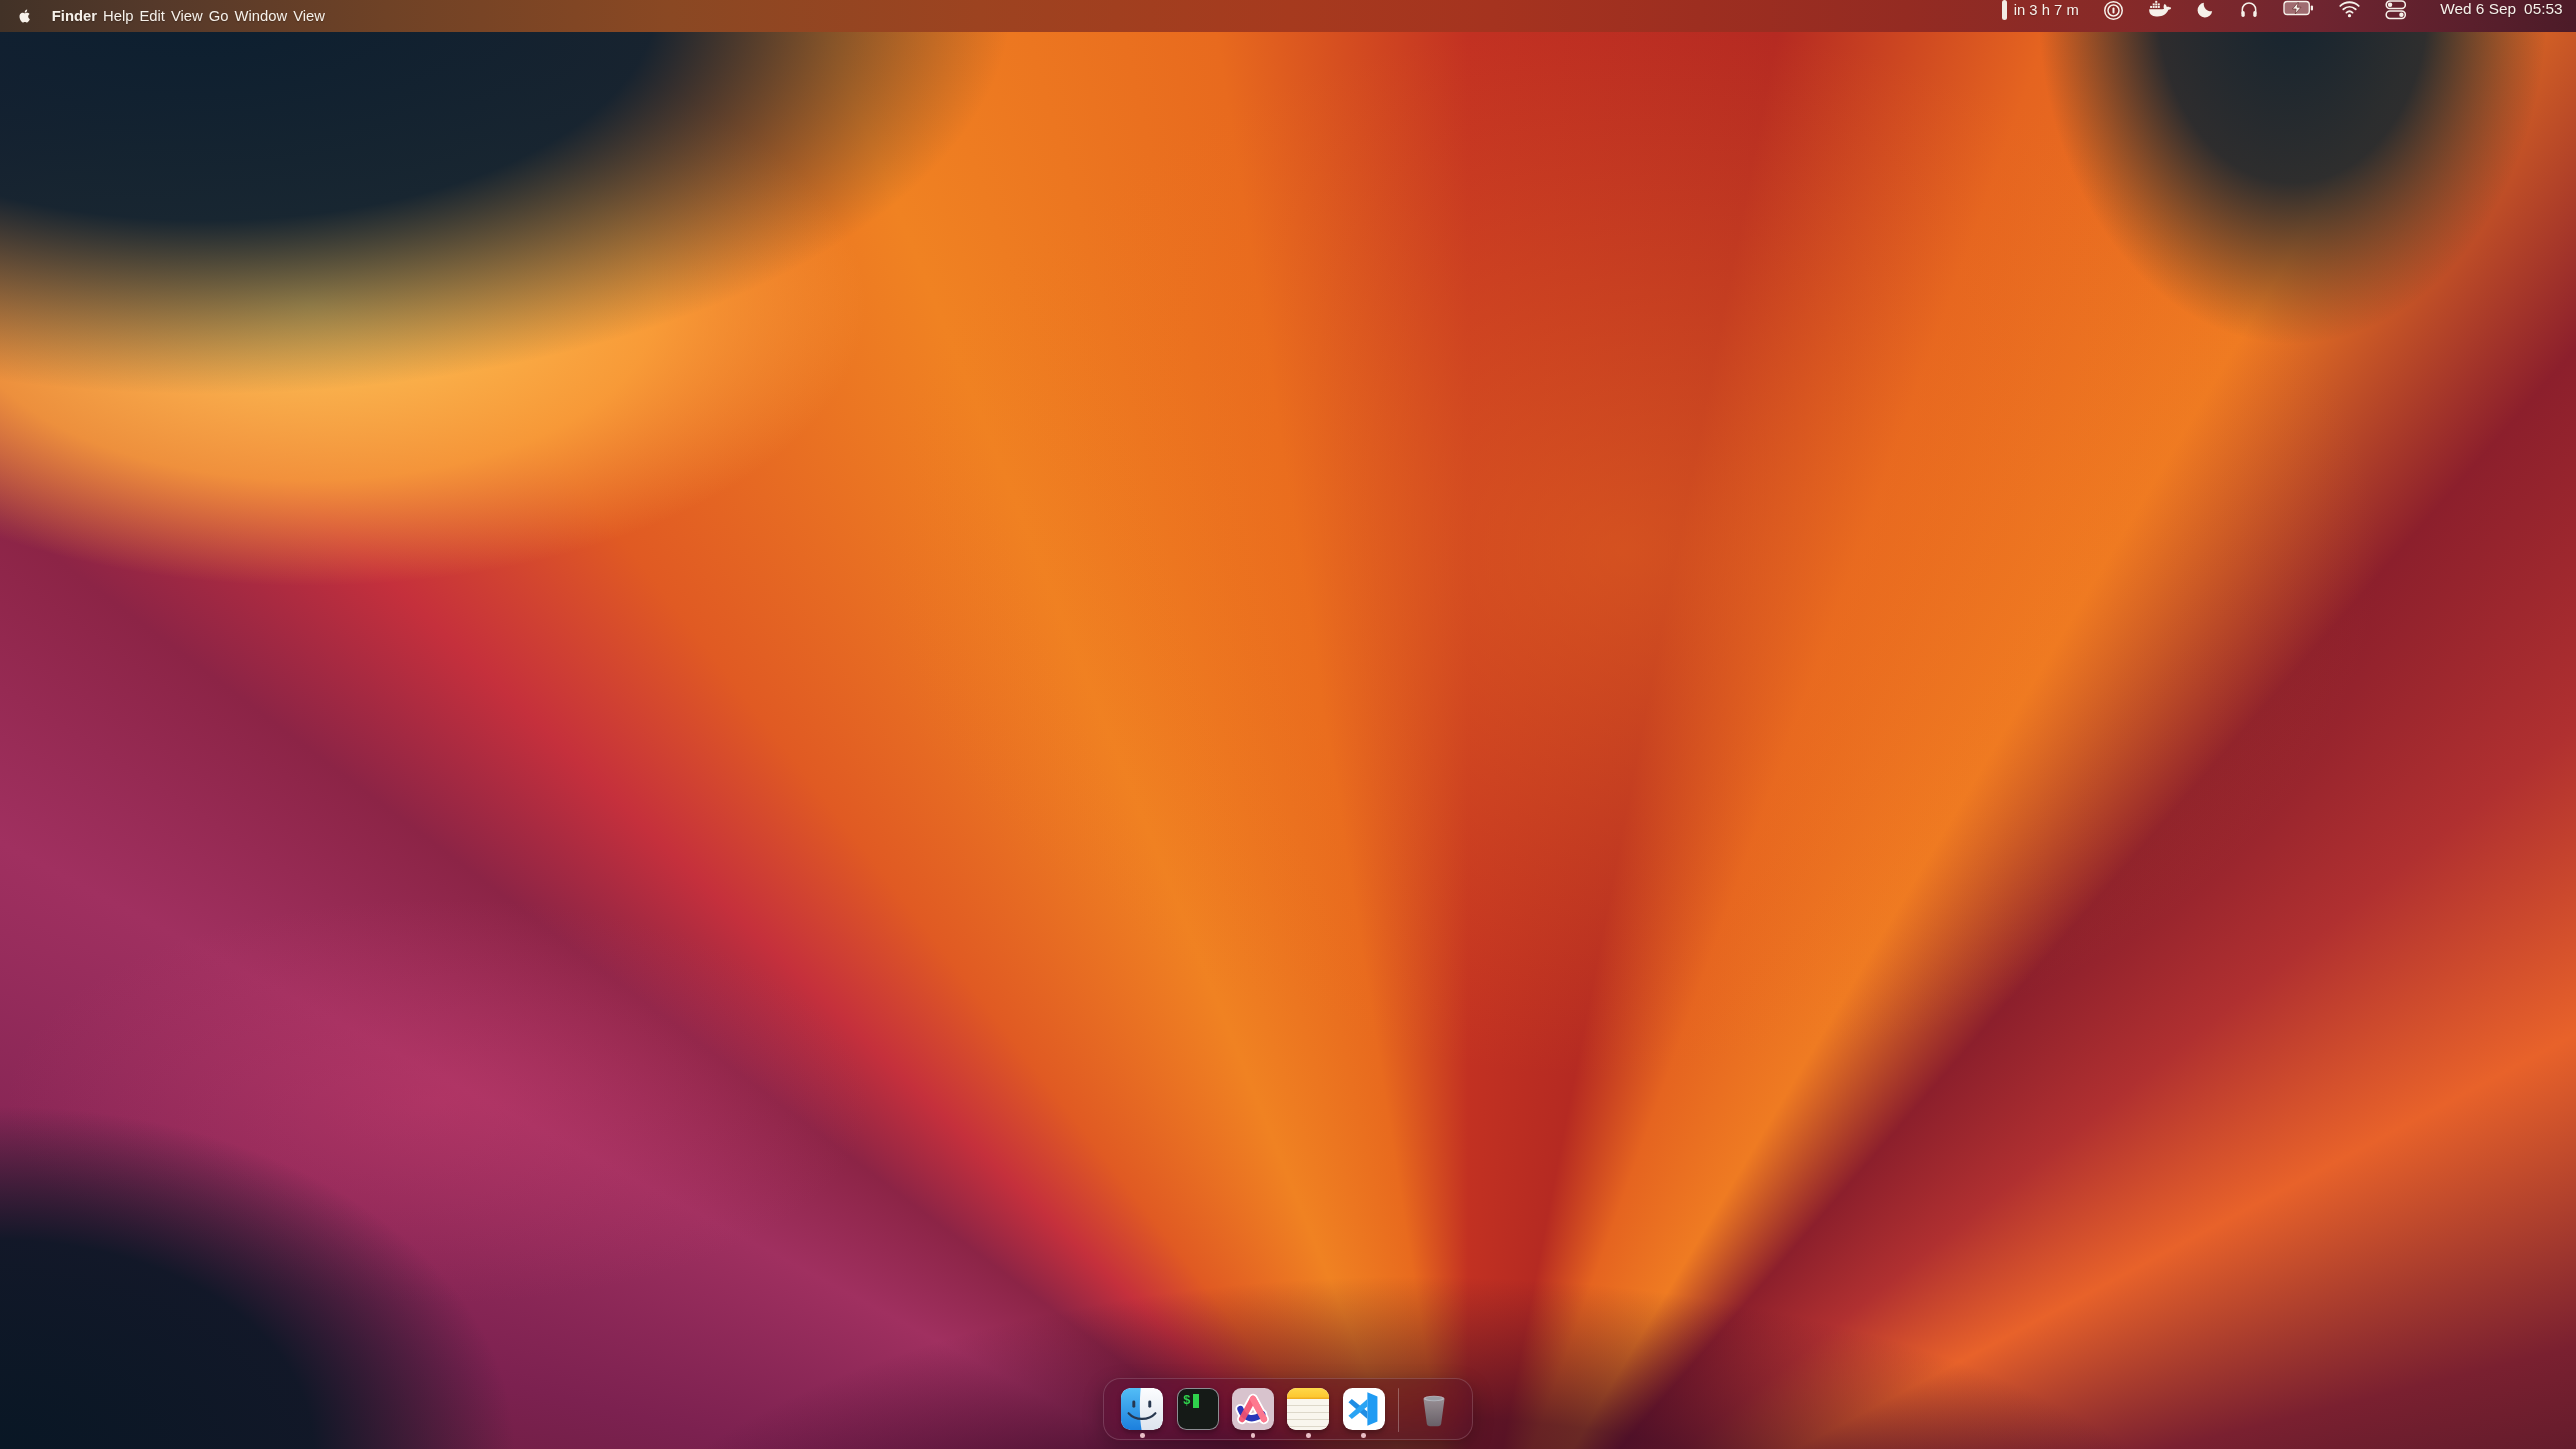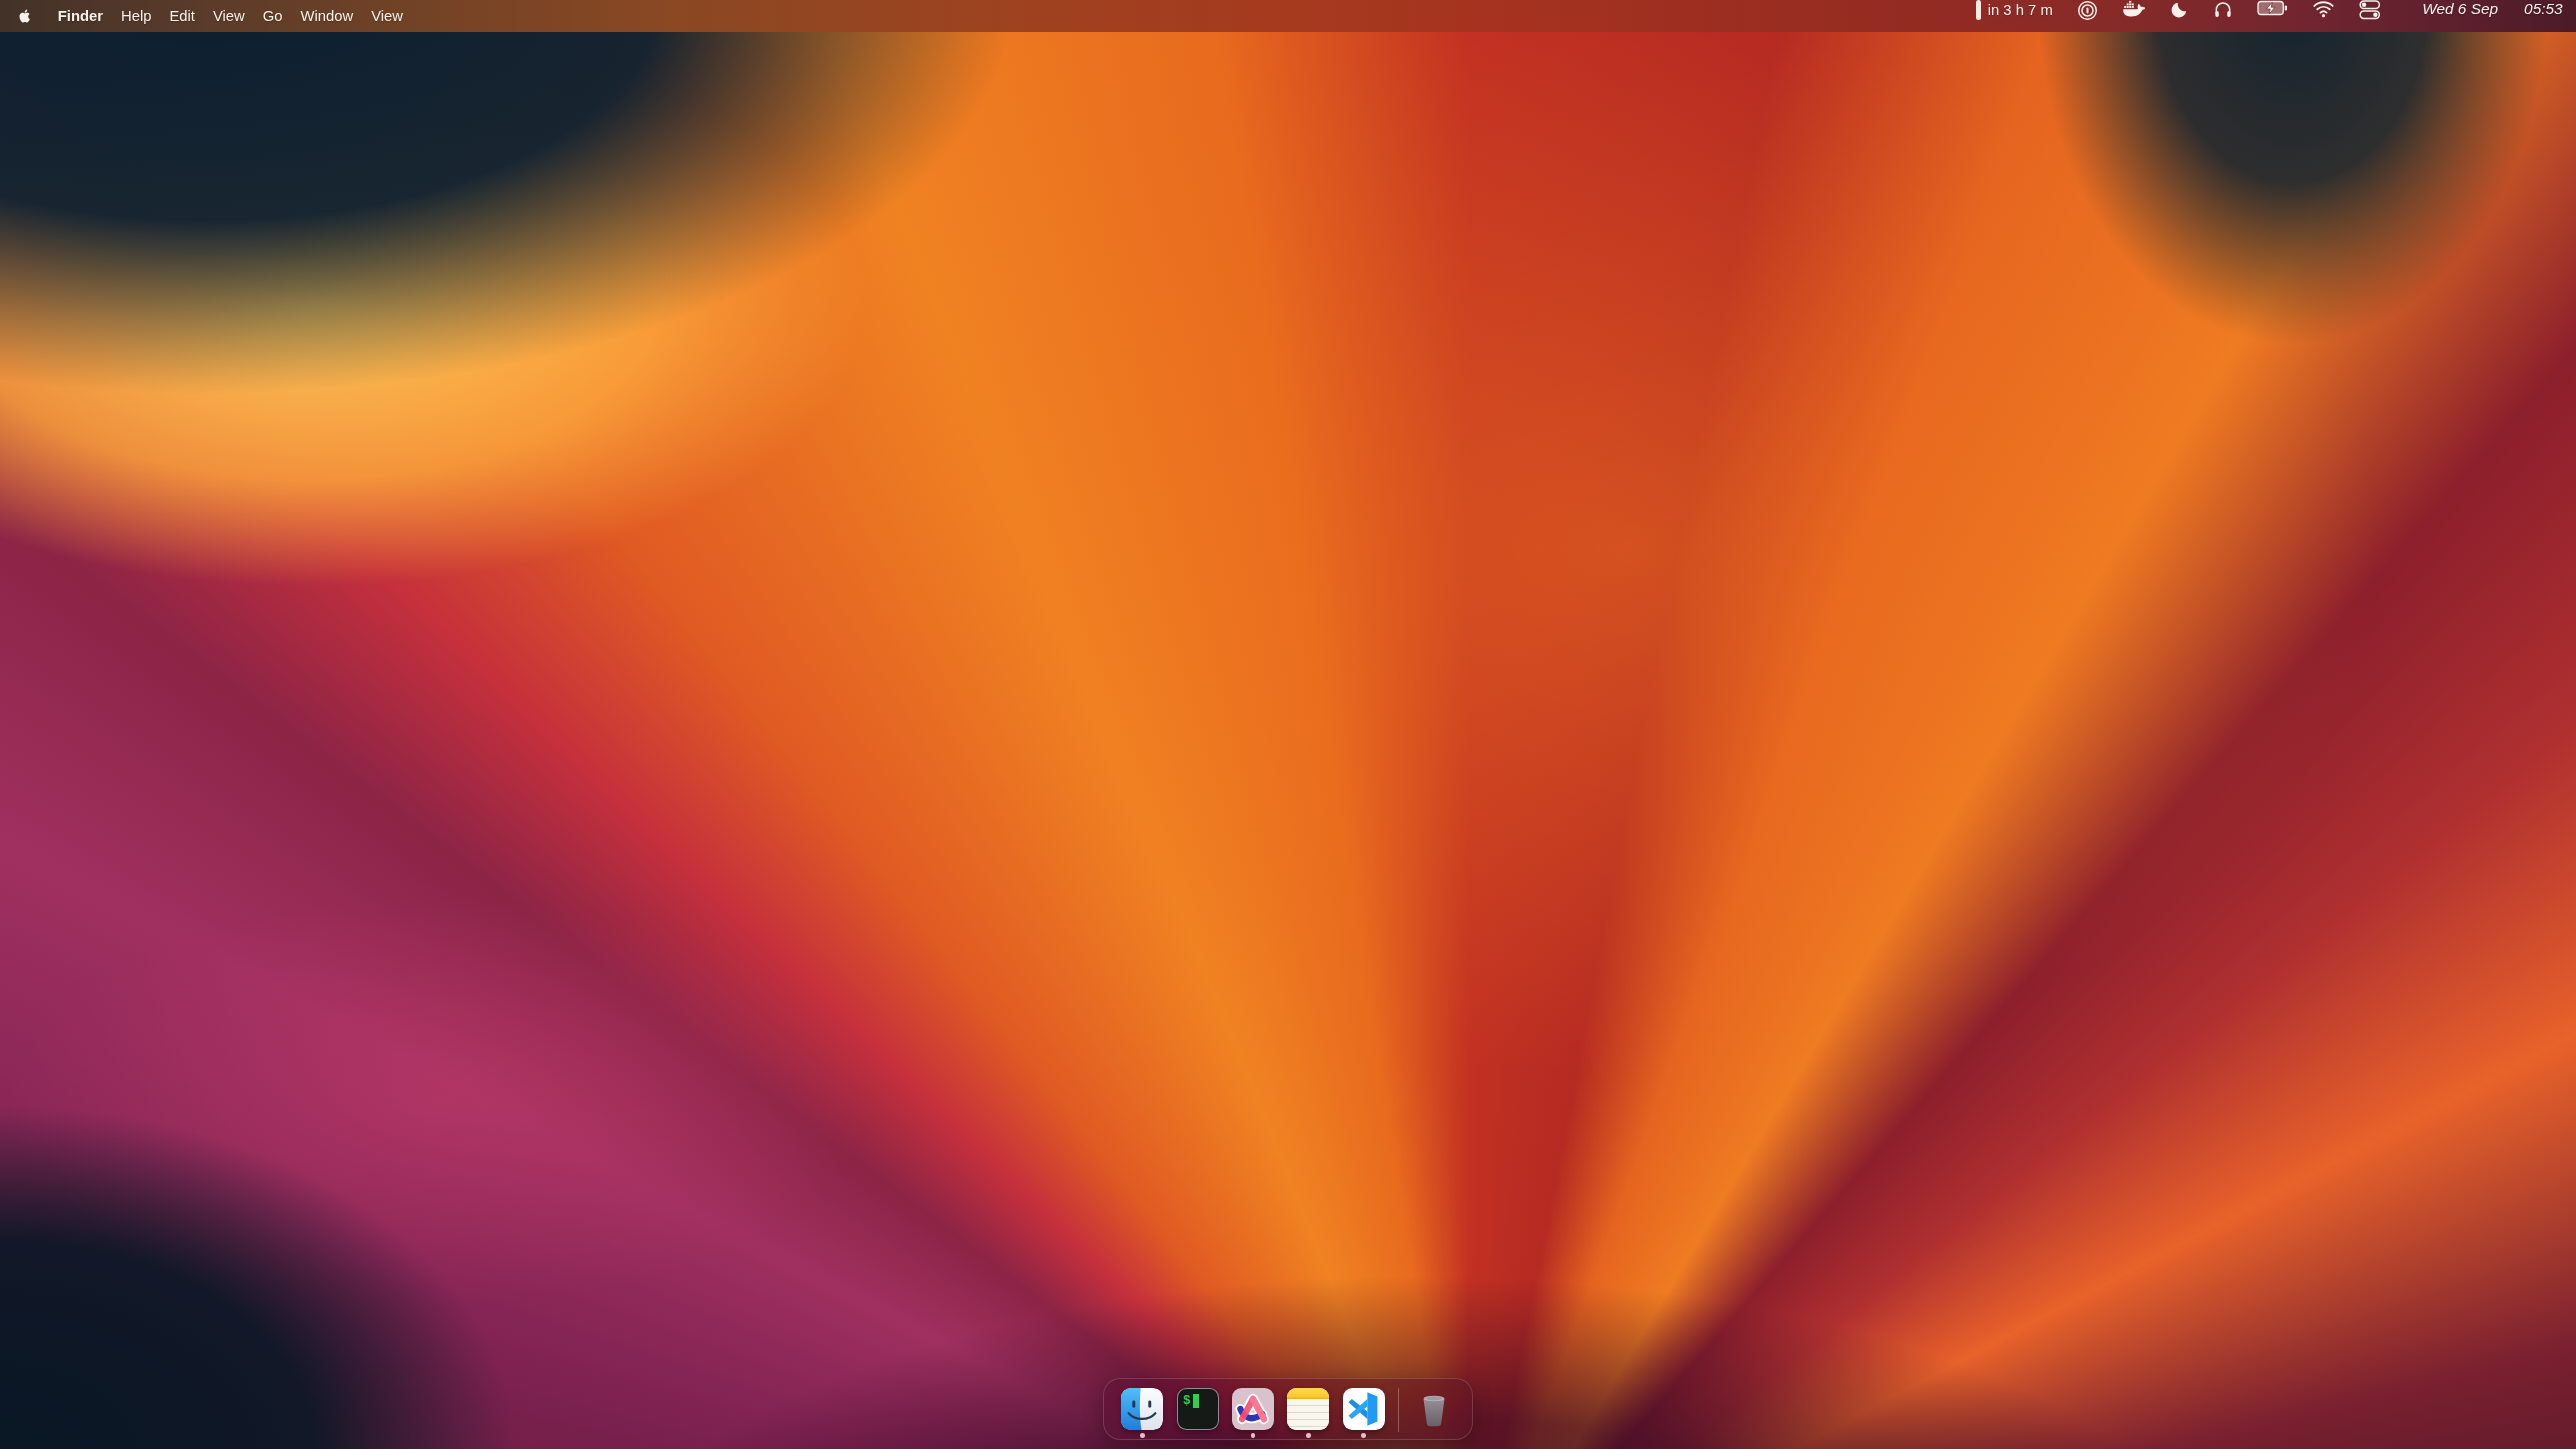--- a/index.html
+++ b/index.html
@@ -44,27 +44,27 @@
     display:flex; justify-content:space-between; align-items:center;
     color:#f6f1ea; font-size:14.8px;
     background:linear-gradient(90deg,
       #423227 0%, #55392a 6%, #6f4226 15%, #8a4823 26%, #9d4320 38%,
       #a63a1e 50%, #a5331f 58%, #9d2e20 66%, #942b22 74%, #872a28 82%,
       #6f2530 90%, #5a1f2c 96%, #4c1b28 100%);
     text-shadow:0 0.7px 1.3px rgba(0,0,0,.25);
   }
   .mb-left { display:flex; align-items:center; padding-left:17.4px; height:100%; }
   .mb-left .apple { display:flex; align-items:center; margin-right:16px; cursor:default; }
-  .mb-item { margin:0 9px; white-space:nowrap; }
+  .mb-item { margin:0 3px; white-space:nowrap; }
   .mb-item.appname { font-weight:700; }
   .mb-right { display:flex; align-items:flex-start; gap:24px; padding-right:13.4px; height:100%; }
   .status-item { display:flex; align-items:center; }
   .countdown { gap:6.7px; }
   .vbar { width:4.7px; height:20px; border-radius:2.7px; background:#f2ece4; display:inline-block; }
-  .clock { display:flex; align-items:center; gap:26px; font-size:15.4px; margin-left:18px;font-style:italic; }
+  .clock { display:flex; align-items:center; gap:8px; font-size:15.4px; margin-left:10px; }
   .icon-svg { display:block; }
 
   
   .dock-wrap { position:absolute; left:0; right:0; bottom:8.7px; display:flex; justify-content:center; }
   .dock {
     display:flex; align-items:flex-start;
     padding:9.4px 10.7px 1.3px 10.7px;
     background:rgba(68,20,46,.38);
     border:1px solid rgba(255,255,255,.16);
     border-radius:17.4px;

